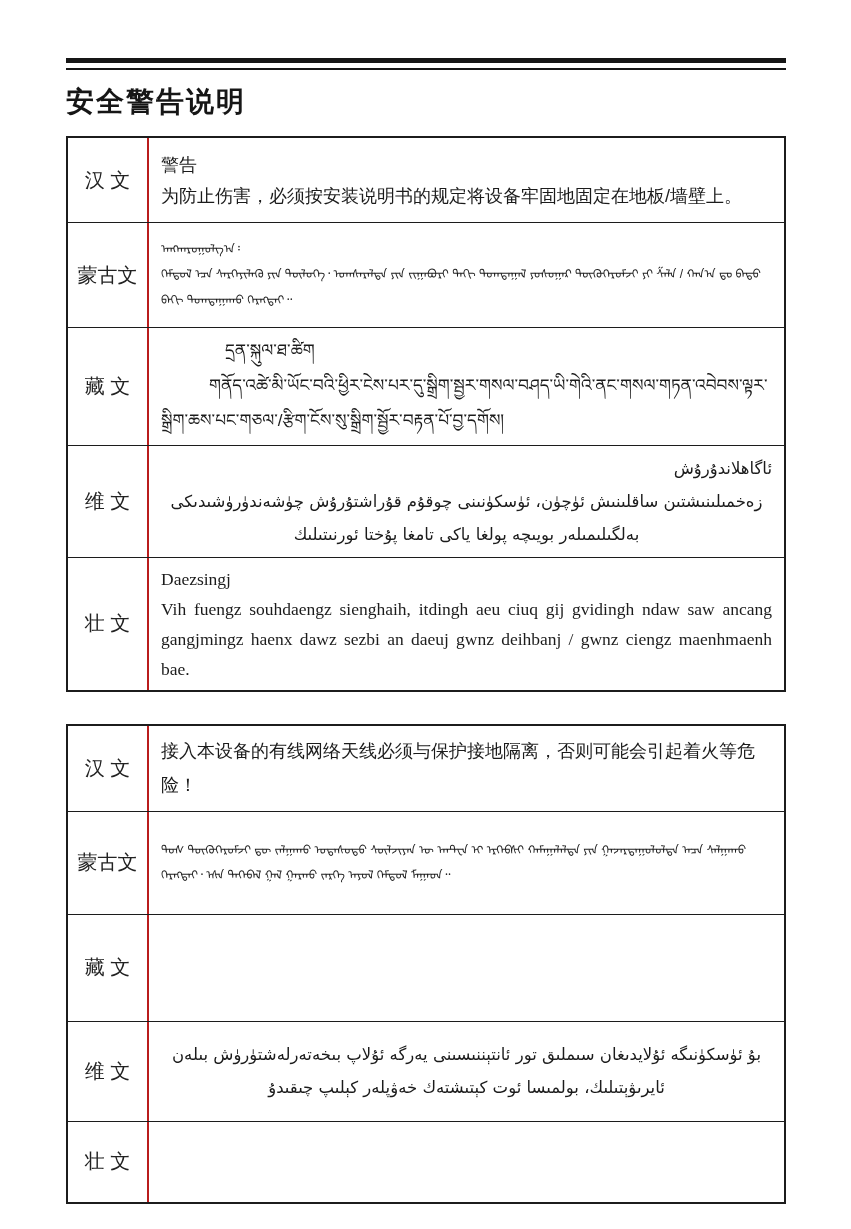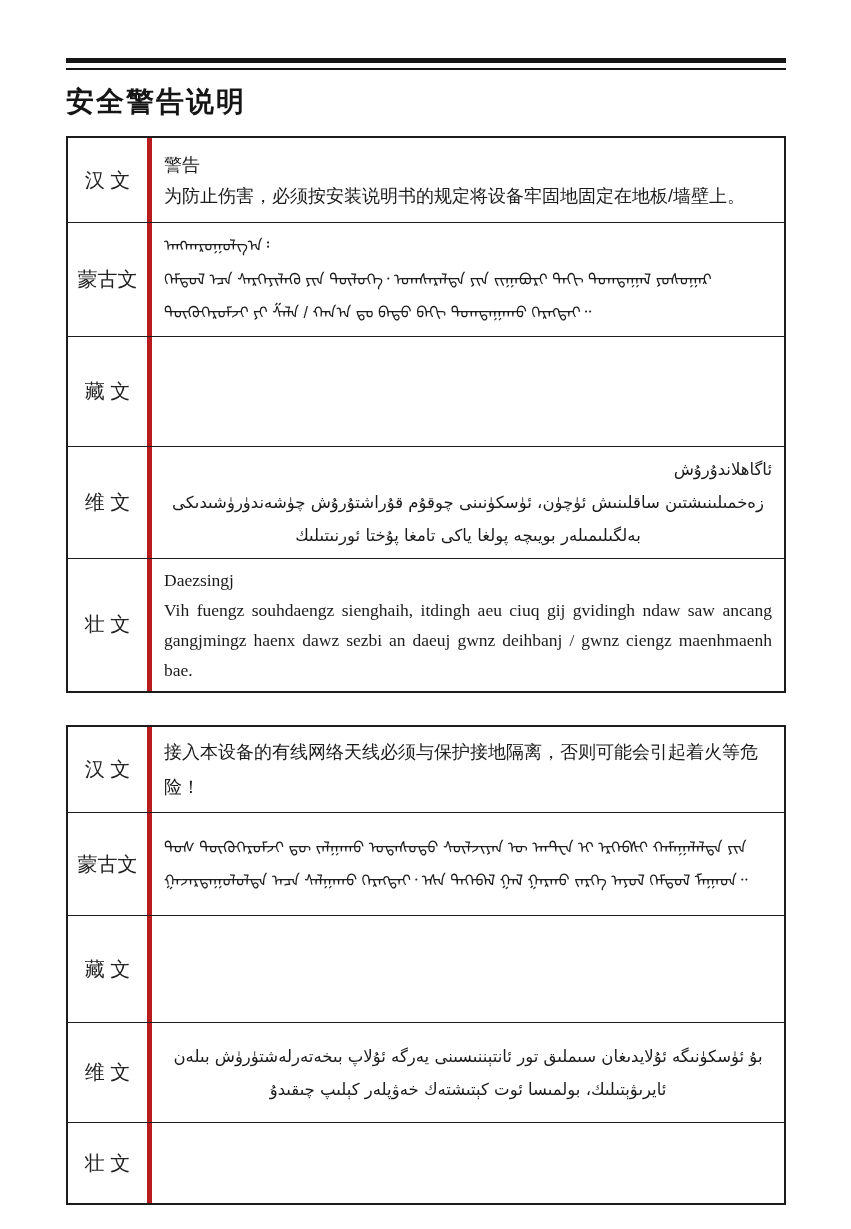--- a/index.html
+++ b/index.html
@@ -26,35 +26,35 @@
     letter-spacing: 2px;
     margin: 13px 0 15px 0;
     color: #161616;
   }
   .wtable { border: 2px solid #1c1c1c; }
   .wtable.second { margin-top: 32px; }
   .wrow { display: flex; align-items: stretch; border-top: 1px solid #1c1c1c; }
   .wrow:first-child { border-top: none; }
   .lang-cell {
     flex: 0 0 79px;
-    border-right: 5px solid #b91c1c;
+    border-right: 2px solid #b91c1c;
     display: flex; align-items: center; justify-content: center;
     font-size: 20px; color: #222; text-align: center;
   }
   .content-cell {
     flex: 1 1 auto; min-width: 0;
     box-sizing: border-box;
     padding: 6px 12px;
     display: flex; flex-direction: column; justify-content: center;
   }
   .heading, .body-text { white-space: normal; }
   
   .zh { font-size: 18px; line-height: 1.9; }
   .zh .heading { line-height: 1.5; margin-top: 6px; }
-  .mn { font-size: 16px; line-height: 2.1; }
+  .mn { font-size: 12px; line-height: 2.1; }
   .bo { font-size: 17px; line-height: 2.05; }
   .bo .heading { text-indent: 64px; }
   .bo .body-text { text-indent: 48px; }
   .ug { font-size: 16.5px; line-height: 2.0; direction: rtl; font-family: "DejaVu Sans", sans-serif; justify-content: center; }
   .ug .heading { text-align: right; }
   .ug .body-text { text-align: center; }
   .za { font-family: "Liberation Serif", "DejaVu Serif", serif; font-size: 17.5px; line-height: 1.72; }
   .za .body-text { text-align: justify; }
 </style>
 </head>
@@ -79,20 +79,24 @@
     <div class="wrow" style="min-height:104px">
       <div class="lang-cell">蒙古文</div>
       <div class="content-cell mn">
         <div class="heading">ᠠᠩᠬᠠᠷᠤᠭᠤᠯᠭ᠎ᠠ᠄</div>
         <div class="body-text">ᠭᠡᠮᠲᠦᠯ ᠡᠴᠡ ᠰᠡᠷᠭᠡᠶᠢᠯᠡᠬᠦ ᠶᠢᠨ ᠲᠥᠯᠥᠭᠡ᠂ ᠤᠭᠰᠠᠷᠠᠯᠲᠠ ᠶᠢᠨ ᠵᠢᠭᠠᠪᠤᠷᠢ ᠳᠠᠬᠢ ᠲᠣᠭᠲᠠᠭᠠᠯ ᠶᠣᠰᠣᠭᠠᠷ ᠲᠥᠬᠥᠭᠡᠷᠦᠮᠵᠢ ᠶᠢ ᠱᠠᠯᠠ / ᠬᠠᠨ᠎ᠠ ᠳᠤ ᠪᠠᠲᠤ ᠪᠡᠬᠢ ᠲᠣᠭᠲᠠᠭᠠᠬᠤ ᠬᠡᠷᠡᠭᠲᠡᠢ᠃</div>
       </div>
     </div>
 
     <div class="wrow" style="min-height:109px">
       <div class="lang-cell">藏 文</div>
+      <div class="content-cell bo">
+        <div class="heading">དྲན་སྐུལ་ཐ་ཚིག</div>
+        <div class="body-text">གནོད་འཚེ་མི་ཡོང་བའི་ཕྱིར་ངེས་པར་དུ་སྒྲིག་སྦྱར་གསལ་བཤད་ཡི་གེའི་ནང་གསལ་གཏན་འབེབས་ལྟར་སྒྲིག་ཆས་པང་གཅལ་/རྩིག་ངོས་སུ་སྒྲིག་སྦྱོར་བརྟན་པོ་བྱ་དགོས།</div>
+      </div>
     </div>
 
     <div class="wrow" style="min-height:105px">
       <div class="lang-cell">维 文</div>
       <div class="content-cell ug">
         <div class="heading">ئاگاھلاندۇرۇش</div>
         <div class="body-text">زەخمىلىنىشتىن ساقلىنىش ئۈچۈن، ئۈسكۈنىنى چوقۇم قۇراشتۇرۇش چۈشەندۈرۈشىدىكى بەلگىلىمىلەر بويىچە پولغا ياكى تامغا پۇختا ئورنىتىلىك</div>
       </div>
     </div>
 

